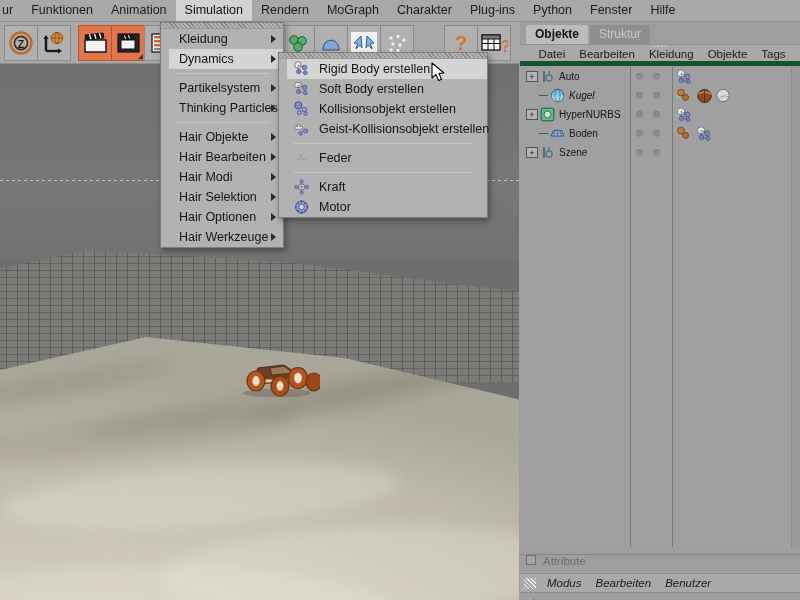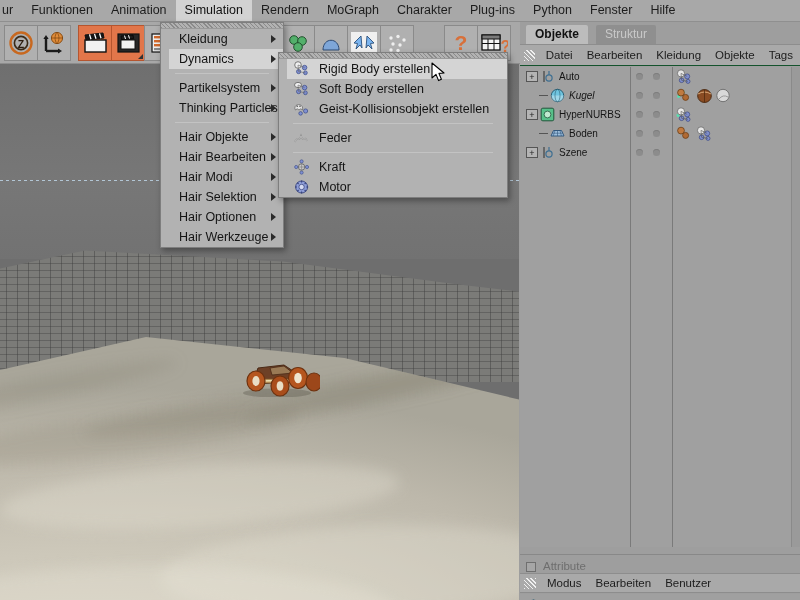--- a/index.html
+++ b/index.html
@@ -90,26 +90,26 @@
   .car { position:absolute; left:232px; top:291px; width:88px; height:42px; }
 
   
   .right { position:absolute; left:520px; top:22px; width:280px; height:578px; background:#9e9e9e; }
   .panel-tabs {
     position:absolute; left:0; top:0; width:280px; height:22px;
     background:#9e9e9e; display:flex; align-items:flex-end; padding-left:6px;
   }
   .ptab { padding:2px 9px 3px; font-size:12px; border-radius:2px 2px 0 0; }
   .ptab.on { background:#bcbcbc; color:#111; font-weight:bold; }
-  .ptab.off { background:#8f8f8f; color:#c9c9c9; margin-left:8px; }
+  .ptab.off { background:#8f8f8f; color:#c9c9c9; margin-left:2px; }
 
   .panel-menubar {
     position:absolute; left:0; top:22px; width:280px; height:22px;
-    background:#a9a9a9; border-top:1px solid #8d8d8d; border-bottom:1px solid #14532d;
-    display:flex; align-items:center; padding-left:4px;
+    background:#a9a9a9; border-top:1px solid #8d8d8d; border-bottom:5px solid #14532d;
+    display:flex; align-items:center; padding-left:4px;flex-direction:column;
   }
   .grip { width:12px; height:11px; margin-right:4px;
     background-image:repeating-linear-gradient(45deg,#f0f0f0 0 1px,rgba(0,0,0,0) 1px 3px);
     border:0; }
   .panel-menubar .pm { padding:1px 7px; font-size:11.5px; color:#1c1c1c; }
 
   .objtree { position:absolute; left:0; top:45px; width:280px; height:480px; background:#a0a0a0; }
   .col-div { position:absolute; top:0; bottom:0; width:1px; background:#7a7a7a; }
   .otrow { position:absolute; left:0; width:280px; height:19px; display:flex; align-items:center; }
   .otrow .tw { width:12px; height:11px; margin-left:6px; font-size:9px; line-height:10px;
@@ -119,21 +119,21 @@
   .otrow .oicon { width:15px; height:15px; margin:0 4px 0 2px; }
   .otrow .olabel { font-size:10px; color:#151515; }
   .dots { position:absolute; display:flex; gap:10px; }
   .dot { width:7px; height:7px; border-radius:50%; background:#8c8c8c; box-shadow:inset 0 1px 0 #7d7d7d; }
   .chk { position:absolute; color:#55e0b0; font-size:12px; font-weight:bold; }
   .tagicons { position:absolute; display:flex; gap:3px; align-items:center; }
 
   
   .attr-head {
     position:absolute; left:0; top:532px; width:280px; height:18px;
-    background:#9e9e9e; border-top:1px solid #888; display:flex; align-items:flex-end; padding-left:6px;
+    background:#9e9e9e; border-top:1px solid #888; display:flex; align-items:flex-start; padding-left:6px;
   }
   .attr-head .sq { width:10px;height:10px;border:1px solid #6f6f6f;background:#a6a6a6;margin-right:7px; }
   .attr-head span { font-size:11.5px; color:#6e6e6e; }
   .attr-menubar {
     position:absolute; left:0; top:551px; width:280px; height:20px;
     background:#a9a9a9; border-top:1px solid #8d8d8d; border-bottom:1px solid #8d8d8d;
     display:flex; align-items:center; padding-left:4px;
   }
   .attr-menubar .pm { padding:1px 7px; font-size:11.5px; color:#1c1c1c; }
   .attr-body { position:absolute; left:0; top:572px; width:280px; height:28px; background:#a0a0a0; }
@@ -160,21 +160,21 @@
     width:0;height:0;border-left:5px solid #2b2b2b;
     border-top:4px solid transparent;border-bottom:4px solid transparent;
   }
   .msep { height:1px; background:#989898; margin:4px 14px; border-top:1px solid #c3c3c3; }
   .mrow.ico { padding-left:32px; }
   .mrow .micon { position:absolute; left:6px; top:2px; width:18px; height:16px; }
 
   
   #menu-simulation { left:160px; top:22px; width:124px; }
   
-  #menu-dynamics { left:278px; top:52px; width:230px; }
+  #menu-dynamics { left:278px; top:52px; width:210px; }
 
   .cursor { position:absolute; left:431px; top:62px; width:16px; height:22px; pointer-events:none; }
   .scrollstub { position:absolute; right:0; top:0; width:9px; bottom:0; background:#9a9a9a; border-left:1px solid #8a8a8a;}
 </style>
 </head>
 <body>
 
 <div class="app">
 
   <div class="menubar" id="menubar">
@@ -490,21 +490,21 @@
       <div class="scrollstub"></div>
     </div>
 
     <div class="attr-head">
       <div class="sq"></div>
       <span>Attribute</span>
     </div>
 
     <div class="attr-menubar">
       <div class="grip"></div>
-      <div id="attr-menu" style="display:flex;">
+      <div id="attr-menu" style="display:flex;font-style:italic;">
           <div class="pm">Modus</div>
           <div class="pm">Bearbeiten</div>
           <div class="pm">Benutzer</div>
         </div>
     </div>
 
     <div class="attr-body">
       <div class="attr-obj">
         <svg width="15" height="15" viewBox="0 0 15 15">
           <circle cx="7.5" cy="7.5" r="6.4" fill="#6fc4df" stroke="#2c5f74" stroke-width="1"></circle>
@@ -582,20 +582,29 @@
               <ellipse cx="5" cy="4" rx="3.5" ry="2.6" fill="#efefef" stroke="#606060" stroke-width=".8"></ellipse>
               <circle cx="11.6" cy="6.6" r="2.3" fill="#8090d2" stroke="#394a85" stroke-width=".7"></circle>
               <circle cx="5.6" cy="10.6" r="2.1" fill="#8090d2" stroke="#394a85" stroke-width=".7"></circle>
               <circle cx="12.4" cy="11.8" r="1.9" fill="#8090d2" stroke="#394a85" stroke-width=".7"></circle>
               <path d="M5 4 L11.6 6.6 M5 4 L5.6 10.6 M5.6 10.6 L12.4 11.8" stroke="#666" stroke-width=".6" fill="none"></path>
             </svg></div>
           <span>Soft Body erstellen</span>
         </div>
         <div class="mrow ico">
           <div class="micon"><svg width="18" height="16" viewBox="0 0 18 16">
+              <circle cx="5.4" cy="4.4" r="3.6" fill="#7e8fd4" stroke="#333f7a" stroke-width=".8"></circle>
+              <circle cx="11.4" cy="8.6" r="2.2" fill="#9aa8e0" stroke="#333f7a" stroke-width=".7"></circle>
+              <circle cx="6.4" cy="11.6" r="2" fill="#9aa8e0" stroke="#333f7a" stroke-width=".7"></circle>
+              <circle cx="12.6" cy="12.6" r="1.7" fill="#9aa8e0" stroke="#333f7a" stroke-width=".7"></circle>
+            </svg></div>
+          <span>Kollisionsobjekt erstellen</span>
+        </div>
+        <div class="mrow ico">
+          <div class="micon"><svg width="18" height="16" viewBox="0 0 18 16">
               <path d="M1.8 7.2 C1.8 2.4 9.6 2.4 9.6 7.2 L9.6 9 L7.8 7.8 L6 9 L4.2 7.8 L2.4 9 Z" fill="#e2e2e2" stroke="#6b6b6b" stroke-width=".8"></path>
               <circle cx="4.2" cy="5.2" r=".7" fill="#3a3a3a"></circle>
               <circle cx="7" cy="5.2" r=".7" fill="#3a3a3a"></circle>
               <circle cx="12.6" cy="10" r="2.1" fill="#8090d2" stroke="#394a85" stroke-width=".7"></circle>
               <circle cx="7.6" cy="12.4" r="1.8" fill="#8090d2" stroke="#394a85" stroke-width=".7"></circle>
             </svg></div>
           <span>Geist-Kollisionsobjekt erstellen</span>
         </div>
         <div class="msep"></div>
         <div class="mrow ico">

